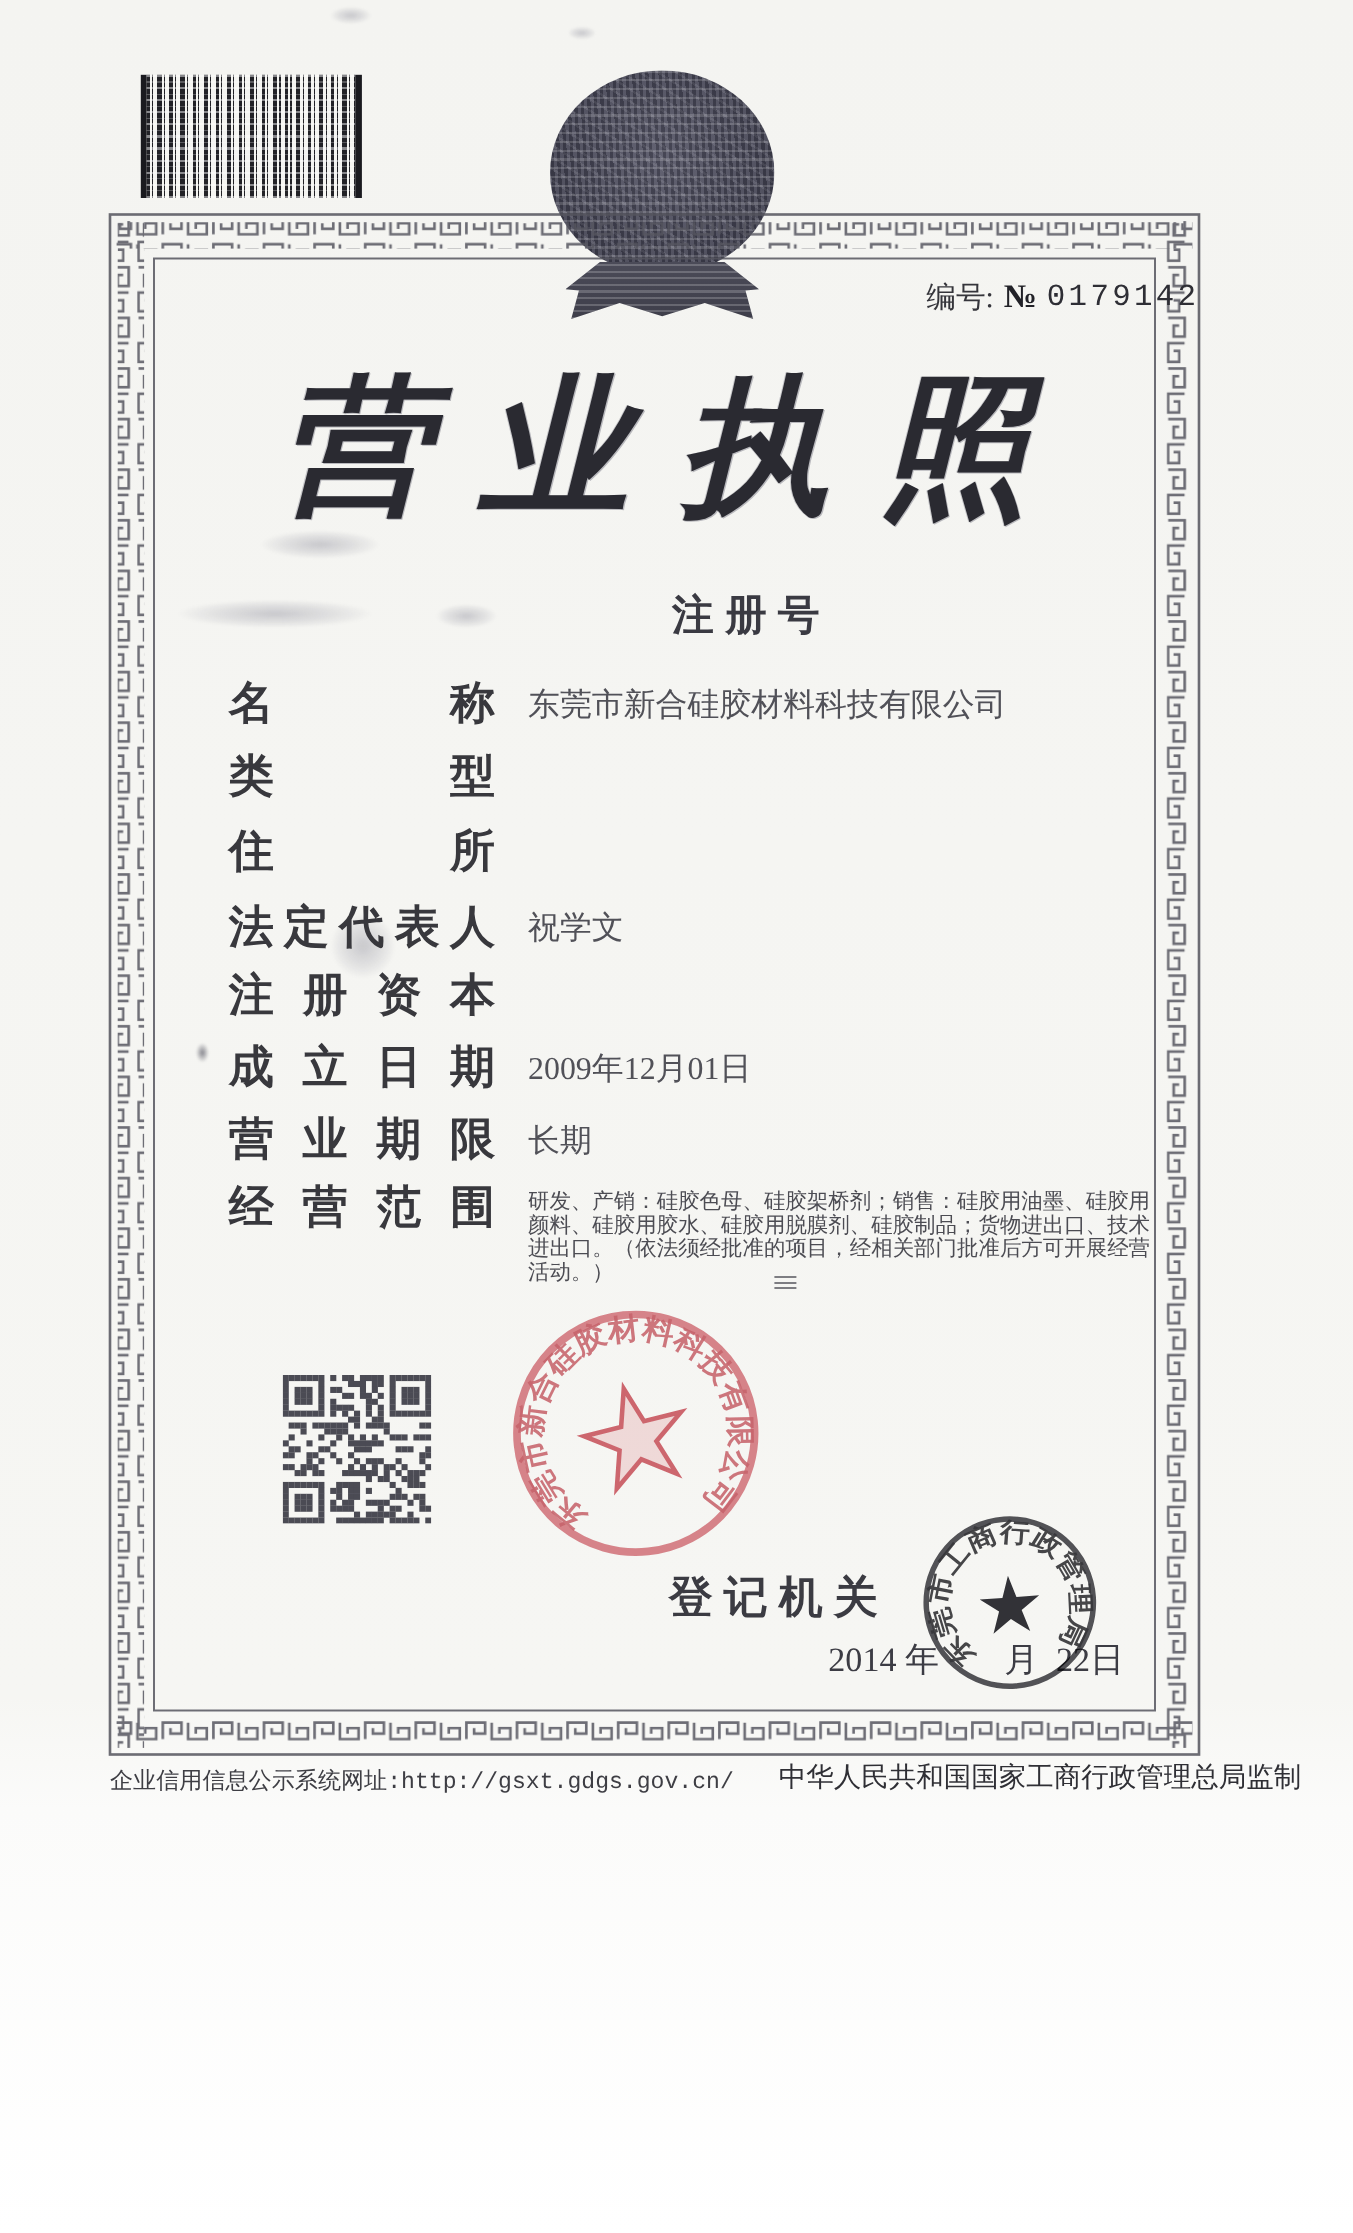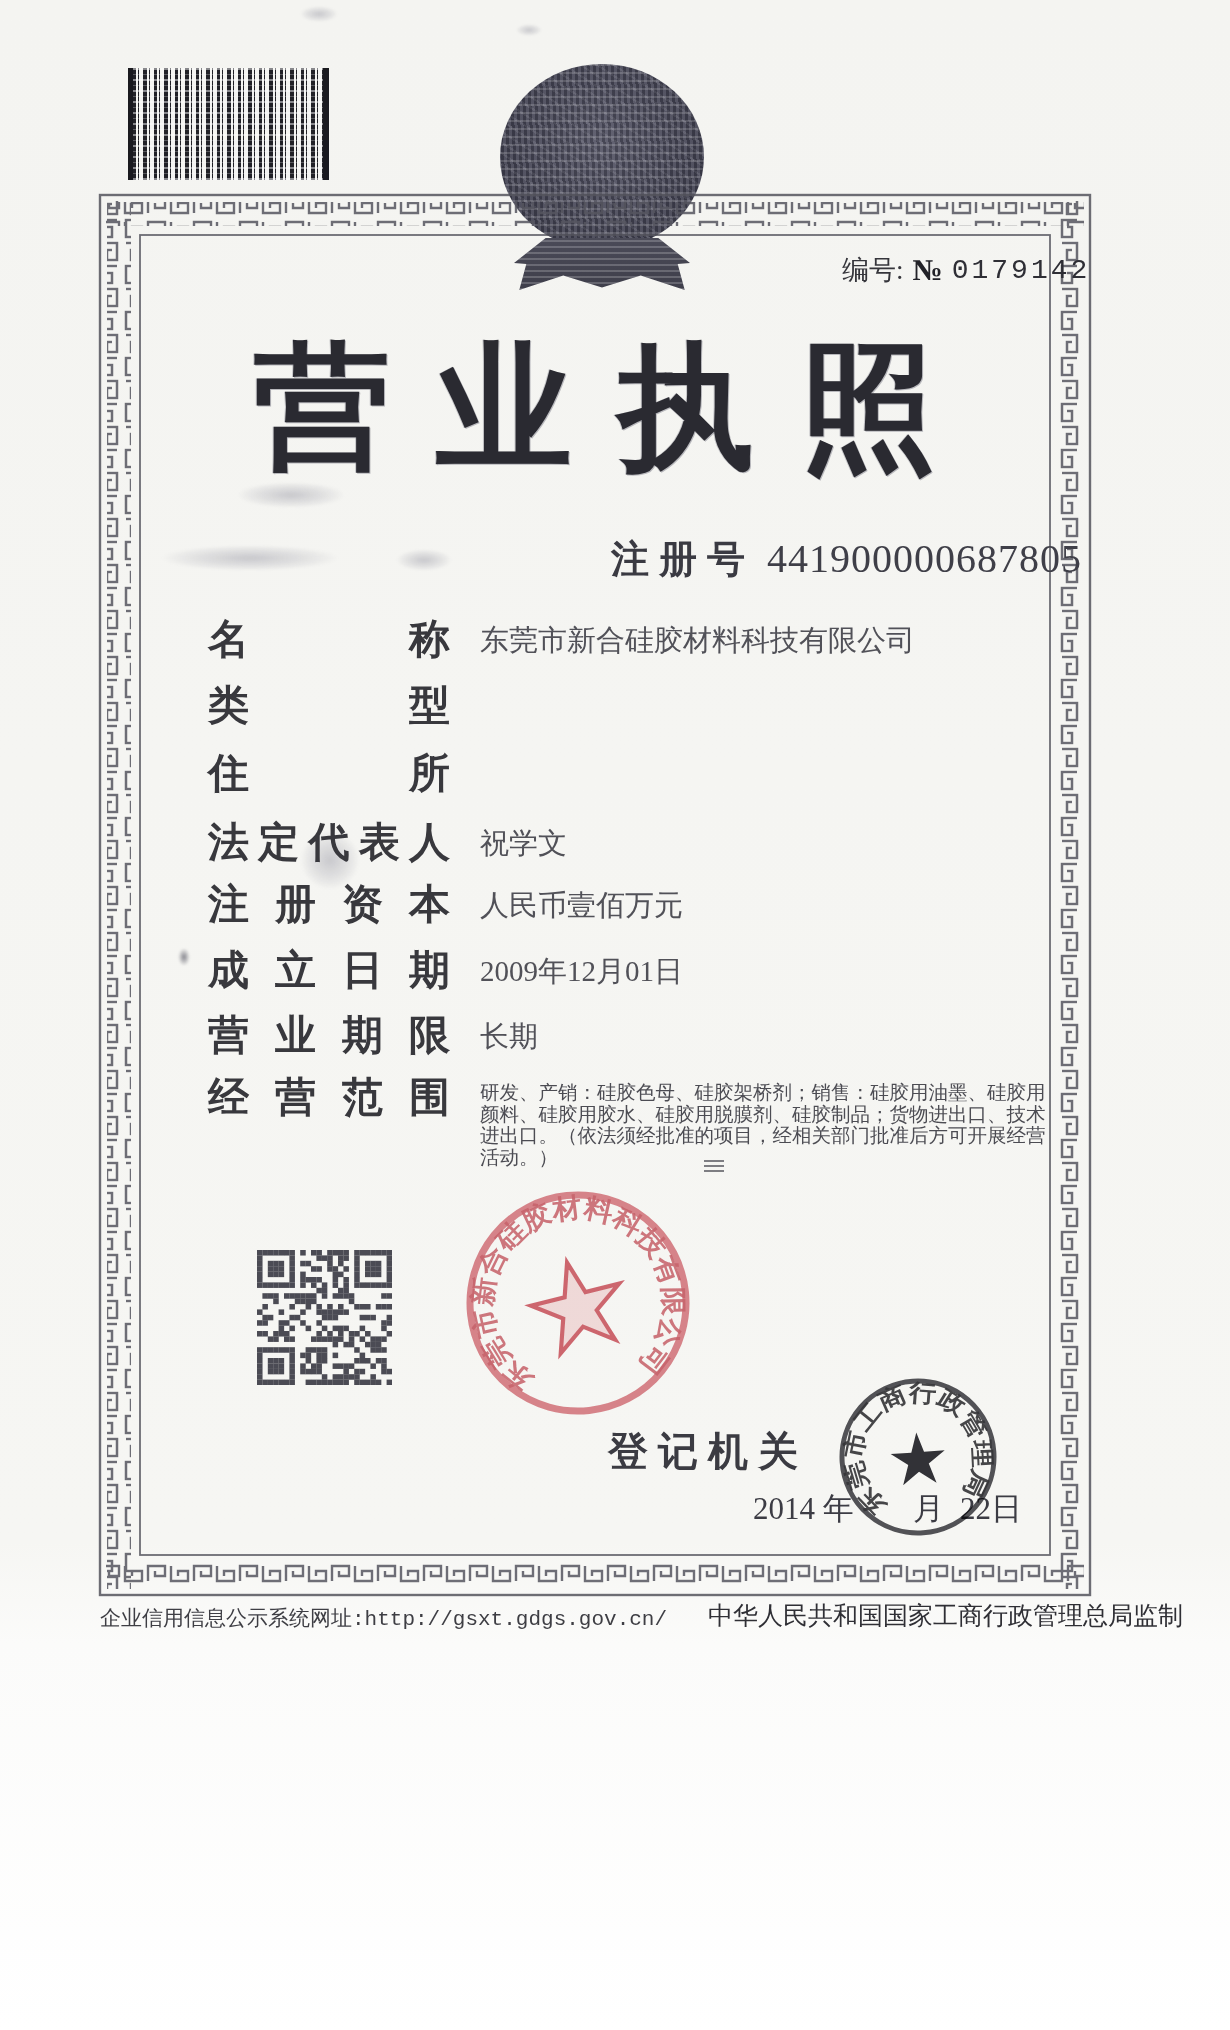--- a/index.html
+++ b/index.html
@@ -37,21 +37,21 @@
   .frame{position:absolute;left:98px;top:193px;z-index:1;opacity:.85;}
   
   .serial{position:absolute;left:842px;top:252px;z-index:3;display:flex;align-items:center;gap:9px;}
   .serial-label{font-size:27px;color:#35353b;}
   .serial-symbol{font-size:30px;font-weight:700;color:#222228;}
   .serial-number{font-size:28px;letter-spacing:3px;color:#2e2e35;font-family:"Liberation Mono","DejaVu Sans Mono",monospace;}
   .title{
     position:absolute;left:98px;top:336px;width:994px;z-index:3;text-align:center;
     font-family:"DejaVu Sans","Liberation Sans",sans-serif;
     font-size:136px;font-weight:900;letter-spacing:46px;text-indent:46px;line-height:1.05;
-    color:#2a2a31;text-shadow:1px 1px 0 rgba(110,110,125,.45), -1px 0 0 rgba(90,90,105,.3);
+    color:#2a2a31;text-shadow:1px 1px 0 rgba(110,110,125,.45), -1px 0 0 rgba(90,90,105,.3);font-style:italic;
   }
   .regline{position:absolute;left:611px;top:534px;z-index:3;display:flex;align-items:baseline;}
   .reg-label{width:134px;font-size:38px;font-weight:600;color:#3a3a42;}
   .reg-number{margin-left:22px;font-size:40px;letter-spacing:1px;color:#3f3f48;}
   .justify{display:flex;justify-content:space-between;}
   .row{position:absolute;left:208px;width:880px;height:62px;z-index:3;}
   .row-label{position:absolute;left:0;top:0;width:242px;font-size:41px;font-weight:600;color:#38383d;}
   .row-value{position:absolute;left:272px;top:9px;width:600px;font-size:29px;color:#515158;white-space:nowrap;}
   .row-value.scope{top:12px;width:578px;font-size:19.5px;line-height:21.5px;white-space:normal;color:#4c4c53;}
   .registrar{position:absolute;left:608px;top:1424px;width:190px;z-index:4;font-size:40px;font-weight:600;color:#3b3b42;}
@@ -111,21 +111,20 @@
   </div>
 
   <div class="title">营业执照</div>
 
   <div class="regline">
     <div class="reg-label justify">
         <span>注</span>
         <span>册</span>
         <span>号</span>
       </div>
-    <div class="reg-number">441900000687805</div>
   </div>
 
   <div class="row" style="top:612px">
     <div class="row-label justify">
         <span>名</span>
         <span>称</span>
       </div>
     <div class="row-value">东莞市新合硅胶材料科技有限公司</div>
   </div>
   <div class="row" style="top:678px">
@@ -150,21 +149,20 @@
       </div>
     <div class="row-value">祝学文</div>
   </div>
   <div class="row" style="top:877px">
     <div class="row-label justify">
         <span>注</span>
         <span>册</span>
         <span>资</span>
         <span>本</span>
       </div>
-    <div class="row-value">人民币壹佰万元</div>
   </div>
   <div class="row" style="top:943px">
     <div class="row-label justify">
         <span>成</span>
         <span>立</span>
         <span>日</span>
         <span>期</span>
       </div>
     <div class="row-value">2009年12月01日</div>
   </div>

